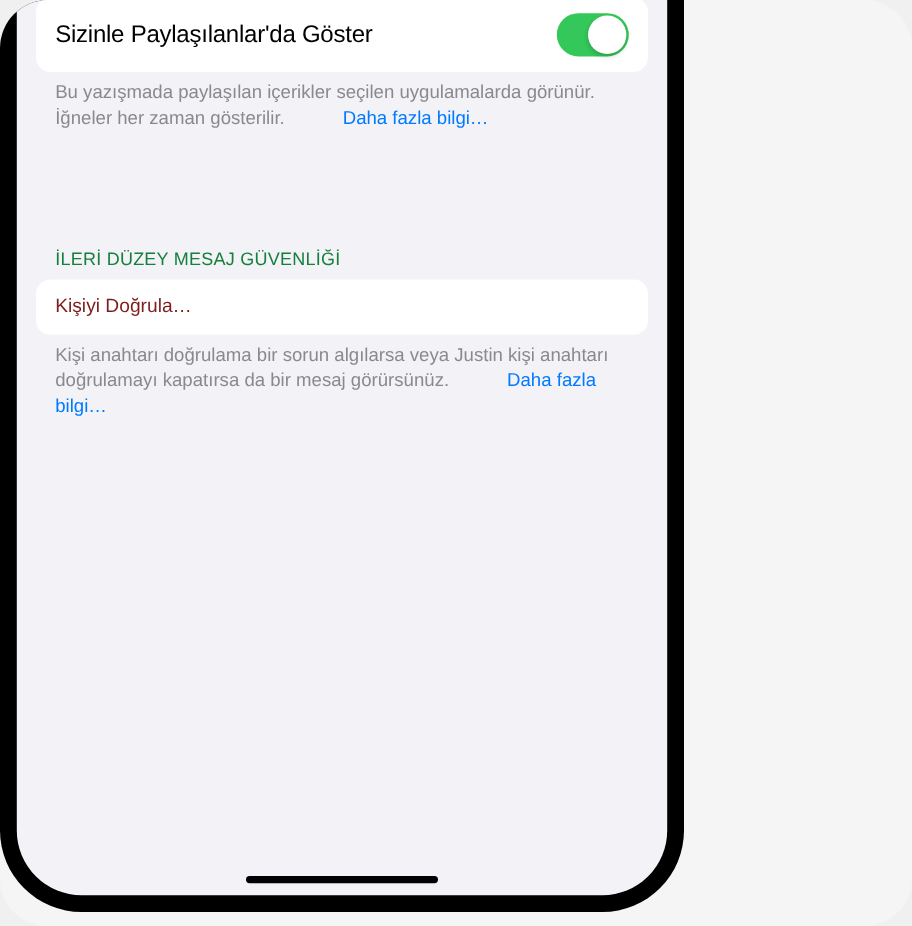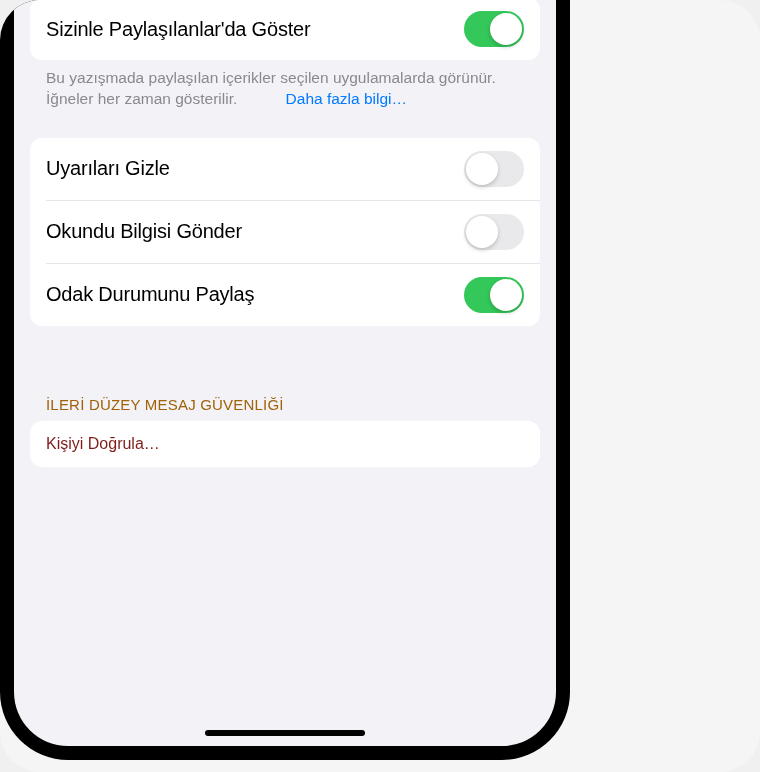--- a/index.html
+++ b/index.html
@@ -95,21 +95,21 @@
       line-height: 1.35;
       color: #8a8a8e;
     }
     .footer-text .link {
       color: #007aff;
       margin-left: 44px;
     }
     .section-header {
       padding: 0 16px 8px 16px;
       font-size: 15px;
-      color: #a16207;
+      color: #15803d;
       letter-spacing: 0.2px;
     }
     .section-gap {
       height: 28px;
     }
     .big-gap {
       height: 70px;
     }
     .link-row {
       font-size: 16px;
@@ -143,47 +143,30 @@
             </div>
           </div>
         </div>
         <div class="footer-text">
           <span>Bu yazışmada paylaşılan içerikler seçilen uygulamalarda görünür. İğneler her zaman gösterilir.</span>
           <span class="link">Daha fazla bilgi…</span>
         </div>
 
         <div class="section-gap"></div>
 
-        <div class="card">
-          <div class="row">
-            <span class="row-label">Uyarıları Gizle</span>
-            <div class="toggle toggle-off">
-              <div class="toggle-knob"></div>
-            </div>
-          </div>
-          <div class="row">
-            <span class="row-label">Okundu Bilgisi Gönder</span>
-            <div class="toggle toggle-off">
-              <div class="toggle-knob"></div>
-            </div>
-          </div>
-          <div class="row">
-            <span class="row-label">Odak Durumunu Paylaş</span>
-            <div class="toggle toggle-on">
-              <div class="toggle-knob"></div>
-            </div>
-          </div>
-        </div>
 
         <div class="big-gap"></div>
 
         <div class="section-header">İLERİ DÜZEY MESAJ GÜVENLİĞİ</div>
 
         <div class="card">
           <div class="link-row">Kişiyi Doğrula…</div>
         </div>
 
+        <div class="footer-text">
+          <span>Kişi anahtarı doğrulama bir sorun algılarsa veya Justin kişi anahtarı doğrulamayı kapatırsa da bir mesaj görürsünüz. </span><span class="link">Daha fazla bilgi…</span>
+        </div>
 
       </div>
       <div class="home-indicator"></div>
     </div>
   </div>
 </div>
 
 </body></html>

